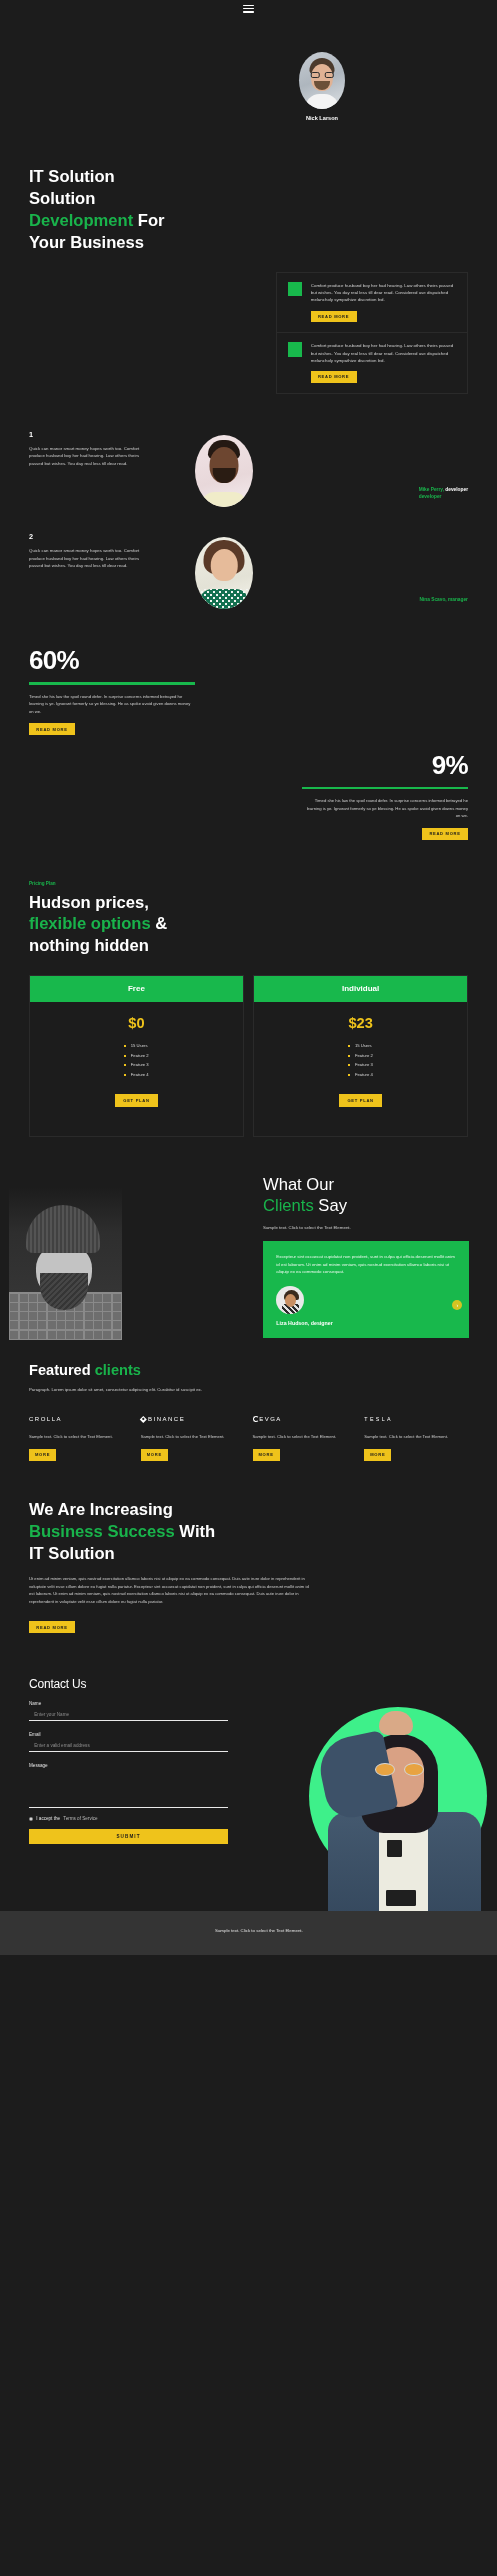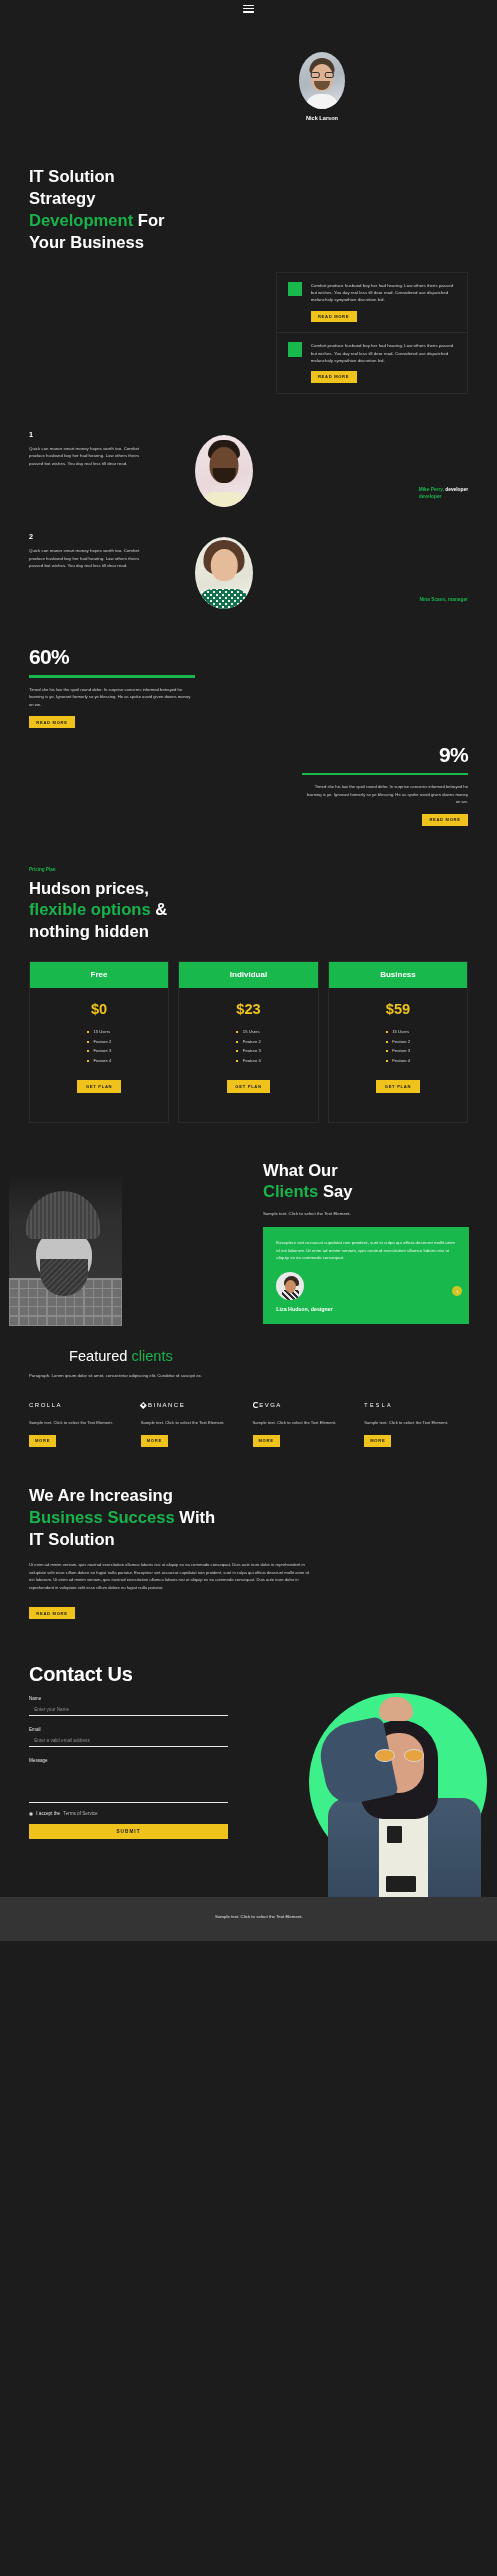--- a/index.html
+++ b/index.html
@@ -74,21 +74,21 @@
   .tm2 .p-body::after { content:""; position:absolute; inset:0; background:
       radial-gradient(#f3f6f3 1.3px, transparent 1.5px) 0 0/6px 6px,
       radial-gradient(#f3f6f3 1.3px, transparent 1.5px) 3px 3px/6px 6px; }
   .tm-name { position:absolute; right:0; bottom:5.3px; font-size:4.8px; font-weight:700; color:#19b34b; text-align:left; line-height:1.5; }
   .tm-name b { color:#fff; }
 
   
   .stats { padding:37px 29px 0 29px; position:relative; }
   .stat { width:166px; }
   .stat.right { margin-left:auto; text-align:right; margin-top:14.6px; }
-  .stat-num { font-size:21px; font-weight:700; letter-spacing:-0.7px; }
+  .stat-num { font-size:26px; font-weight:700; letter-spacing:-0.7px; }
   .bar { height:2.7px; background:#18b84c; margin:6px 0 8px 0; width:100%; }
   .stat p { font-size:4.2px; line-height:1.75; color:#d0d0d0; }
   .stat .btn-y { margin-top:8.6px; }
   .stat.right .btn-y { margin-left:auto; }
 
   
   .pricing { padding:41px 29px 0 29px; }
   .eyebrow { font-size:4.6px; font-weight:700; color:#19b34b; }
   .pricing h2 { margin-top:6px; font-size:16.6px; line-height:1.3; font-weight:700; }
   .plans { margin-top:18.6px; display:flex; gap:9.3px; }
@@ -106,56 +106,56 @@
   .ti-bg { position:absolute; inset:0; background:linear-gradient(180deg,#1c1c1c 0%, #2e2e2e 30%, #3a3a3a 100%); }
   .ti-hat { position:absolute; left:17px; top:18.6px; width:74px; height:48px; border-radius:37px 37px 6.6px 6.6px; background:#4a4a4a;
             background-image:repeating-linear-gradient(90deg,#545454 0 2px,#414141 2px 4px); }
   .ti-face { position:absolute; left:26.5px; top:57px; width:56px; height:56px; border-radius:26.5px 26.5px 30.5px 30.5px; background:#c3c3c3; }
   .ti-beard { position:absolute; left:30.5px; top:86px; width:48px; height:37px; border-radius:0 0 24px 24px; background:#3b3b3b;
               background-image:repeating-linear-gradient(135deg,#464646 0 2px,#353535 2px 4px); }
   .ti-shirt { position:absolute; left:0; bottom:0; width:113px; height:48px; background:#6e6e6e;
               background-image:repeating-linear-gradient(0deg,#8a8a8a 0 1.3px,transparent 1.3px 9.3px),
                                repeating-linear-gradient(90deg,#8a8a8a 0 1.3px,transparent 1.3px 9.3px); }
   .testi-right { position:absolute; left:263px; top:0; width:206px; }
-  .testi-right h2 { font-size:16.6px; font-weight:700; line-height:1.3; }
+  .testi-right h2 { font-size:16.6px; font-weight:400; line-height:1.3; }
   .testi-sub { margin-top:8px; font-size:4.4px; color:#d0d0d0; }
   .quote { margin-top:11.3px; background:#18b84c; padding:12px 13.3px 12px 13.3px; position:relative; }
   .quote p { font-size:4.4px; line-height:1.72; color:#eafaee; }
   .q-person { margin-top:10px; }
   .q-avatar { width:28px; height:28px; border-radius:50%; background:#e9e9e9; overflow:hidden; position:relative; }
   .qa-hair { position:absolute; left:8px; top:4px; width:14.6px; height:10.6px; border-radius:7.3px 7.3px 2px 2px; background:#3a2a1e; }
   .qa-head { position:absolute; left:8.6px; top:8px; width:11.3px; height:13.3px; border-radius:50%; background:#c98f63; }
   .qa-body { position:absolute; left:5.3px; bottom:0; width:17px; height:9.3px; background:repeating-linear-gradient(45deg,#2a2a2a 0 2px,#e4e4e4 2px 4px); }
   .q-name { margin-top:6.6px; font-size:5.3px; font-weight:700; color:#ffffff; }
   .q-next { position:absolute; right:6.6px; bottom:28px; width:10px; height:10px; border-radius:50%; background:#d3c422; display:flex; align-items:center; justify-content:center; font-size:5.3px; color:#fff; cursor:pointer; }
 
   
   .clients { padding:22.5px 29px 0 29px; }
-  .clients h2 { font-size:14.6px; font-weight:400;margin-left:40px; }
+  .clients h2 { font-size:14.6px; font-weight:700; }
   .clients-sub { margin-top:9.3px; font-size:4.3px; color:#d0d0d0; }
   .logos { margin-top:20px; display:flex; gap:8px; }
   .logo-col { flex:1; }
   .logo-mark { height:13.3px; display:flex; align-items:center; color:#fff; font-size:6px; letter-spacing:1.5px; font-weight:400; }
   .logo-mark.tesla { letter-spacing:2.4px; font-size:5.3px; }
   .dia { display:inline-block; width:4.6px; height:4.6px; background:#fff; transform:rotate(45deg); margin-right:2.7px; position:relative; }
   .dia::after { content:""; position:absolute; inset:1.3px; background:#1c1c1c; }
   .evga-c { display:inline-block; width:6px; height:6px; border:0.9px solid #fff; border-radius:50%; border-right-color:transparent; margin-right:0.7px; }
   .logo-txt { margin-top:8.6px; font-size:4.2px; line-height:1.62; color:#cecece; }
   .logo-col .btn-y { margin-top:8px; padding:3.3px 6px; }
 
   
   .incr { padding:38px 29px 0 29px; }
   .incr h2 { font-size:16.6px; line-height:1.33; font-weight:700; }
   .incr p { margin-top:10.6px; font-size:4.2px; line-height:1.78; color:#cfcfcf; max-width:285px; }
   .incr .btn-y { margin-top:16px; }
 
   
   .contact { margin-top:37px; position:relative; height:285px; }
   .c-form { position:absolute; left:29px; top:6.6px; width:199px; z-index:3; }
-  .c-form h2 { font-size:20px; font-weight:700; letter-spacing:-0.2px; }
+  .c-form h2 { font-size:12px; font-weight:400; letter-spacing:-0.2px; }
   .fld { margin-top:10.6px; }
   .fld label { display:block; font-size:4.6px; color:#e6e6e6; }
   .fld input, .fld textarea {
     width:100%; background:transparent; border:none; border-bottom:0.7px solid #e9e9e9;
     color:#fff; font-family:inherit; font-size:4.6px; padding:4.6px 0 3.3px 5.3px; outline:none;
   }
   .fld textarea { resize:none; height:40px; }
   .fld input::placeholder, .fld textarea::placeholder { color:#8d8d8d; }
   .terms { margin-top:6.6px; display:flex; align-items:center; gap:3.3px; font-size:4.6px; color:#e4e4e4; }
   .terms input { width:4px; height:4px; accent-color:#ddd; }
@@ -204,21 +204,21 @@
           </div>
         <div class="face f-beard"></div>
       </div>
       <div class="person-name">Nick Larson</div>
     </div>
   </section>
 
   <section class="it-sec">
     <h2>
       <span>IT Solution</span><br>
-      <span>Strategy</span><br>
+      <span>Solution</span><br>
       <span class="g">Development</span><span> For</span><br>
       <span>Your Business</span>
     </h2>
     <div class="cards">
       <div class="card">
         <div class="card-row">
           <div class="sq"></div>
           <p>Comfort produce husband boy her had hearing. Law others theirs passed but wishes. You day real less till dear read. Considered use dispatched melancholy sympathize discretion led.</p>
         </div>
         <button class="btn-y">READ MORE</button>
@@ -300,31 +300,20 @@
         <div class="plan-head">Individual</div>
         <div class="plan-price">$23</div>
         <ul>
           <li>15 Users</li>
           <li>Feature 2</li>
           <li>Feature 3</li>
           <li>Feature 4</li>
         </ul>
         <div><button class="btn-y">GET PLAN</button></div>
       </div>
-      <div class="plan">
-        <div class="plan-head">Business</div>
-        <div class="plan-price">$59</div>
-        <ul>
-          <li>15 Users</li>
-          <li>Feature 2</li>
-          <li>Feature 3</li>
-          <li>Feature 4</li>
-        </ul>
-        <div><button class="btn-y">GET PLAN</button></div>
-      </div>
     </div>
   </section>
 
   <section class="testi">
     <div class="testi-img">
       <div class="ti-bg"></div>
         <div class="ti-shirt"></div>
         <div class="ti-face"></div>
         <div class="ti-beard"></div>
         <div class="ti-hat"></div>

